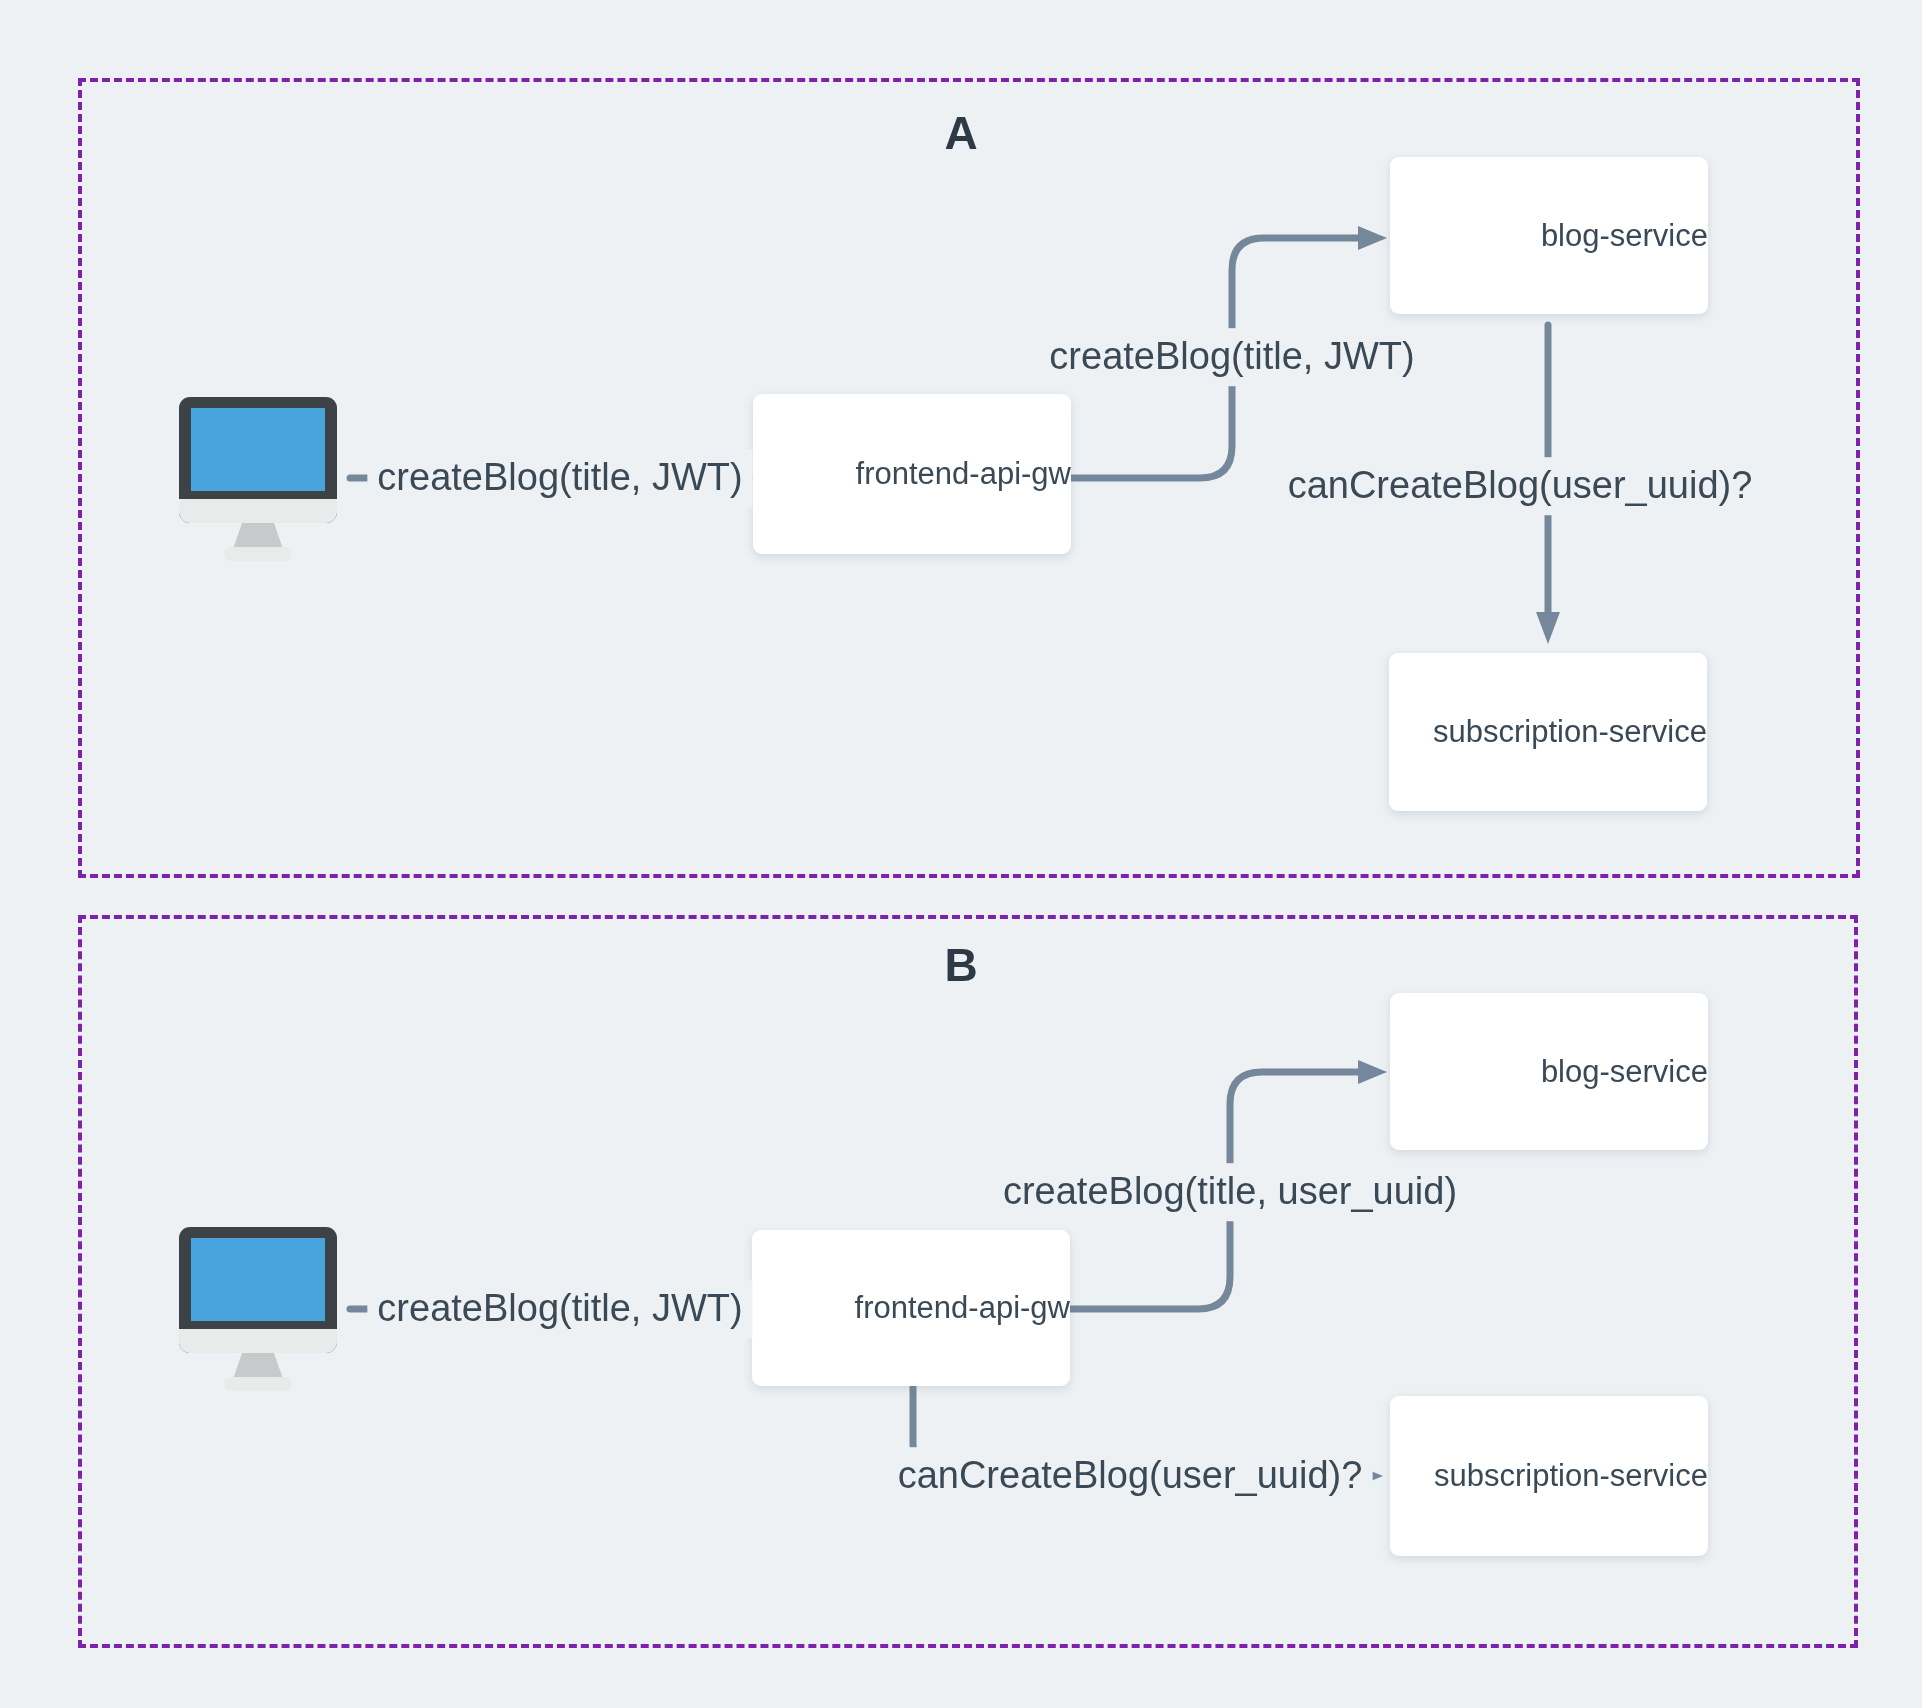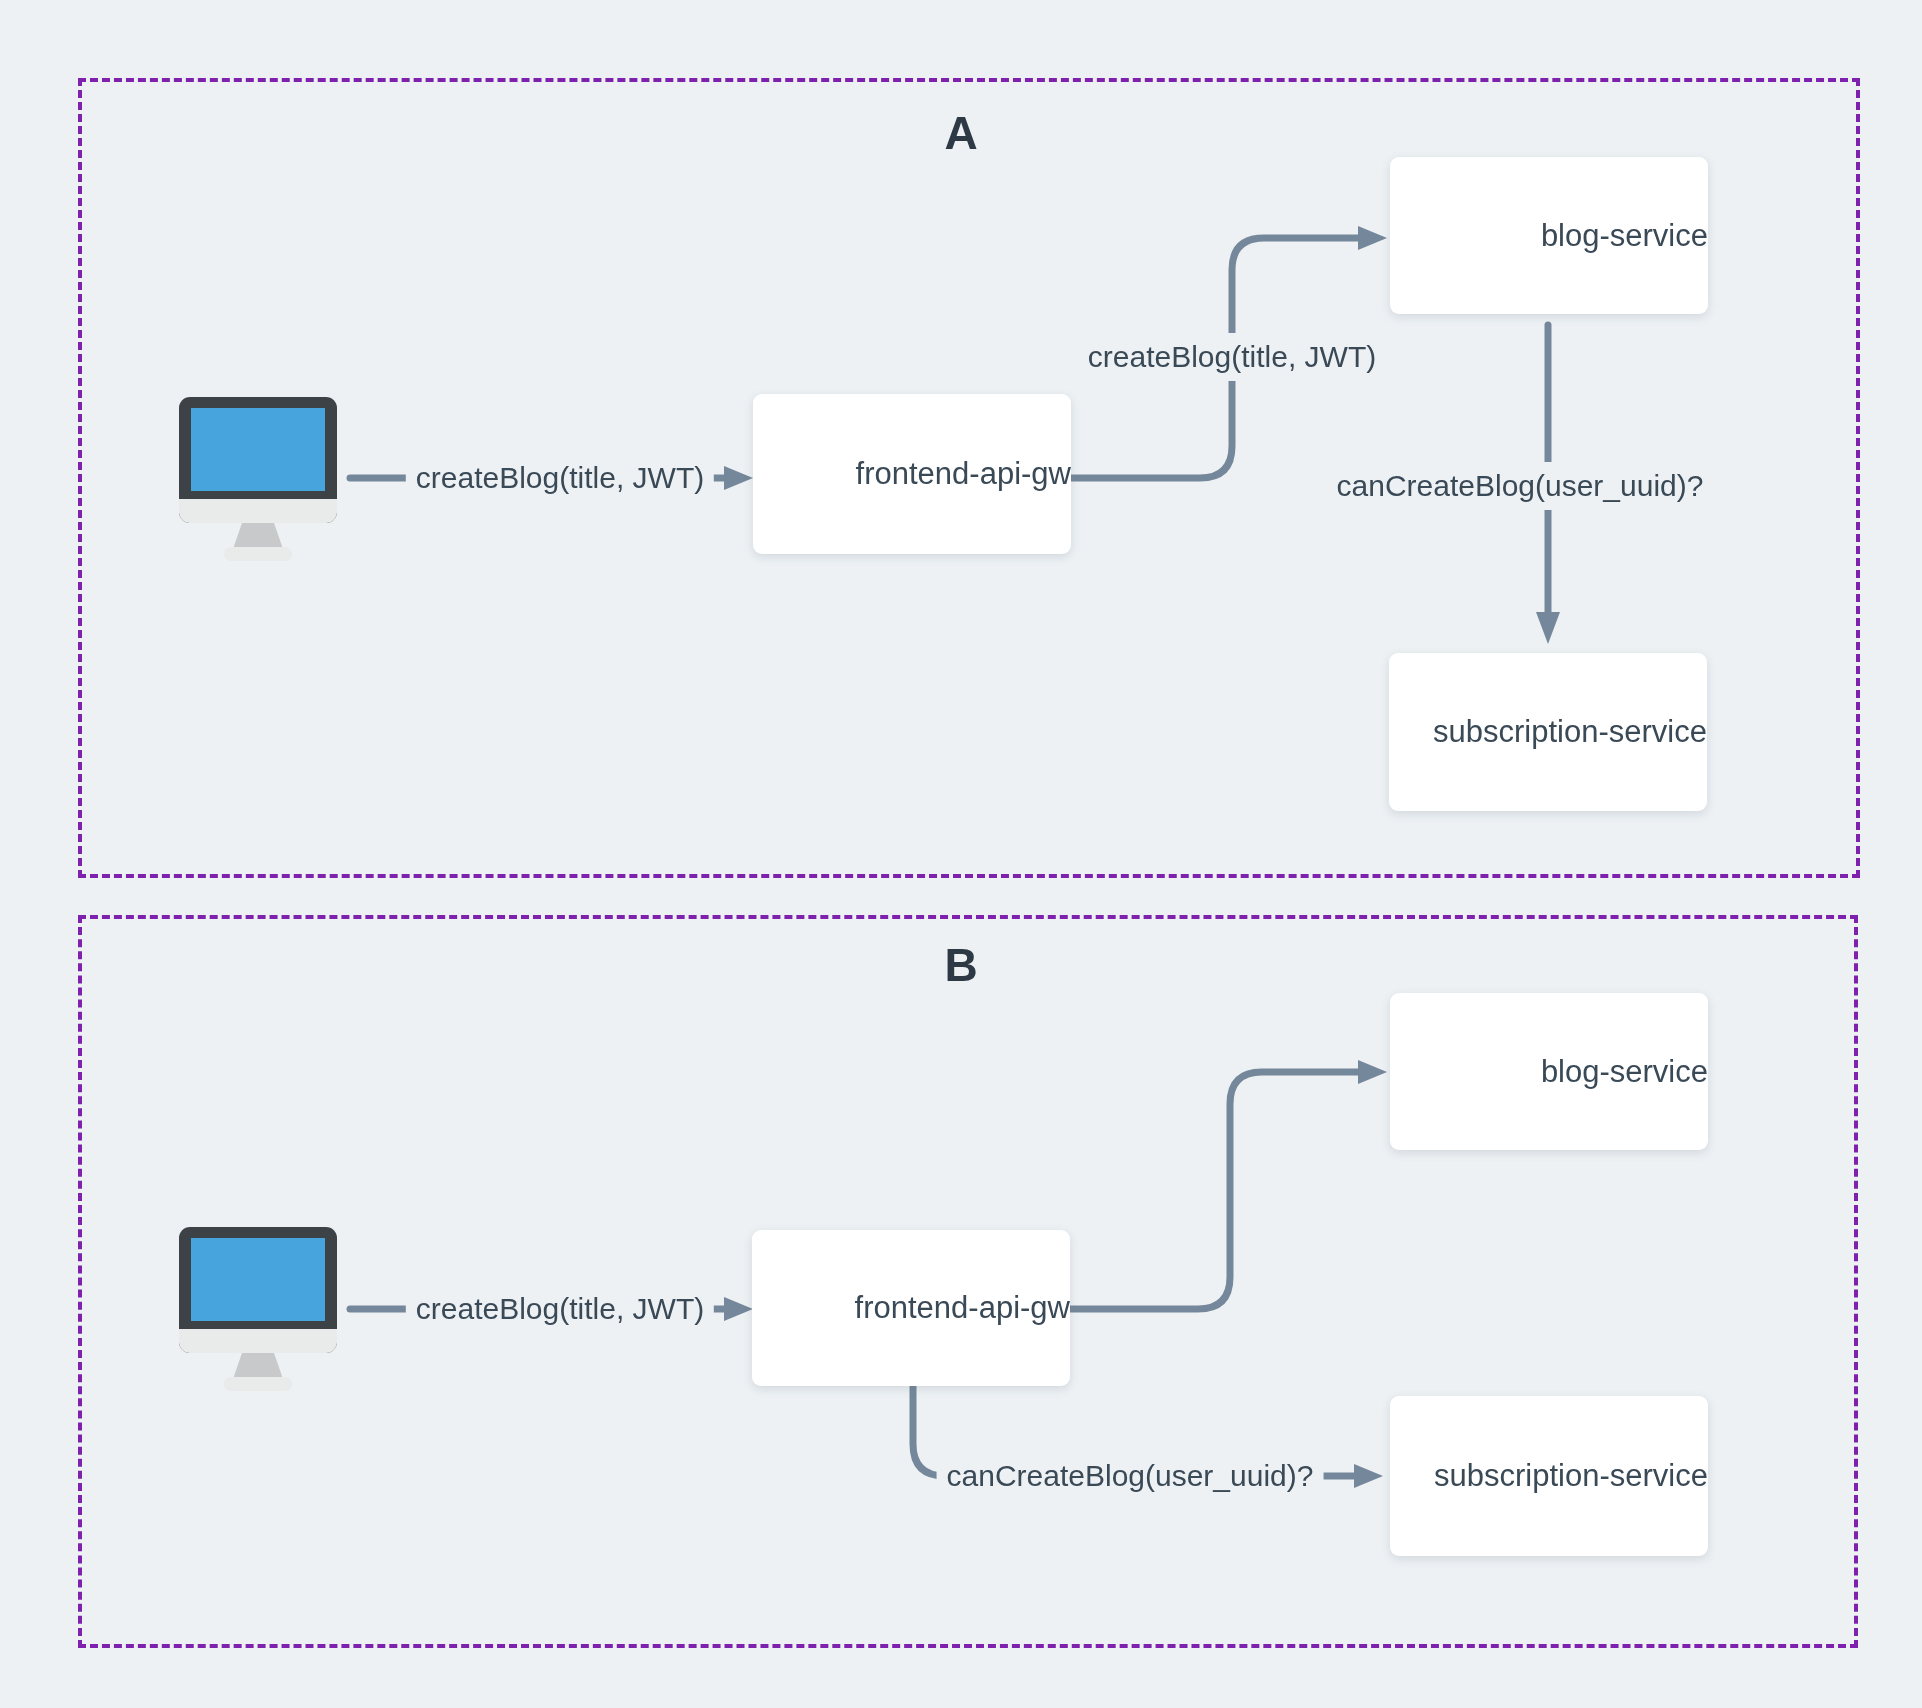--- a/index.html
+++ b/index.html
@@ -37,21 +37,21 @@
     border-radius:9px;
     box-shadow:0 3px 10px rgba(90,105,120,0.18);
     display:flex;align-items:center;justify-content:flex-end;
     font-size:31px;
     color:var(--text);
     box-sizing:border-box;
   }
   .edge-label{
     position:absolute;
     transform:translate(-50%,-50%);
-    font-size:30px;
+    font-size:38px;
     color:var(--text);
     white-space:nowrap;
     line-height:1.2;
   }
   .edge-label.masked{
     background:var(--bg);
     padding:6px 10px;
   }
   #connector-layer{
     position:absolute;left:0;top:0;
@@ -132,15 +132,16 @@
     <span>frontend-api-gw</span>
   </div>
   <div class="node" style="left:1390px;top:993px;width:318px;height:157px;">
     <span>blog-service</span>
   </div>
   <div class="node" style="left:1390px;top:1396px;width:318px;height:160px;">
     <span>subscription-service</span>
   </div>
 
   <div class="edge-label masked" style="left:560px;top:1309px;">createBlog(title, JWT)</div>
+  <div class="edge-label masked" style="left:1230px;top:1192px;">createBlog(title, user_uuid)</div>
   <div class="edge-label masked" style="left:1130px;top:1476px;">canCreateBlog(user_uuid)?</div>
 
 </div>
 
 </body></html>

